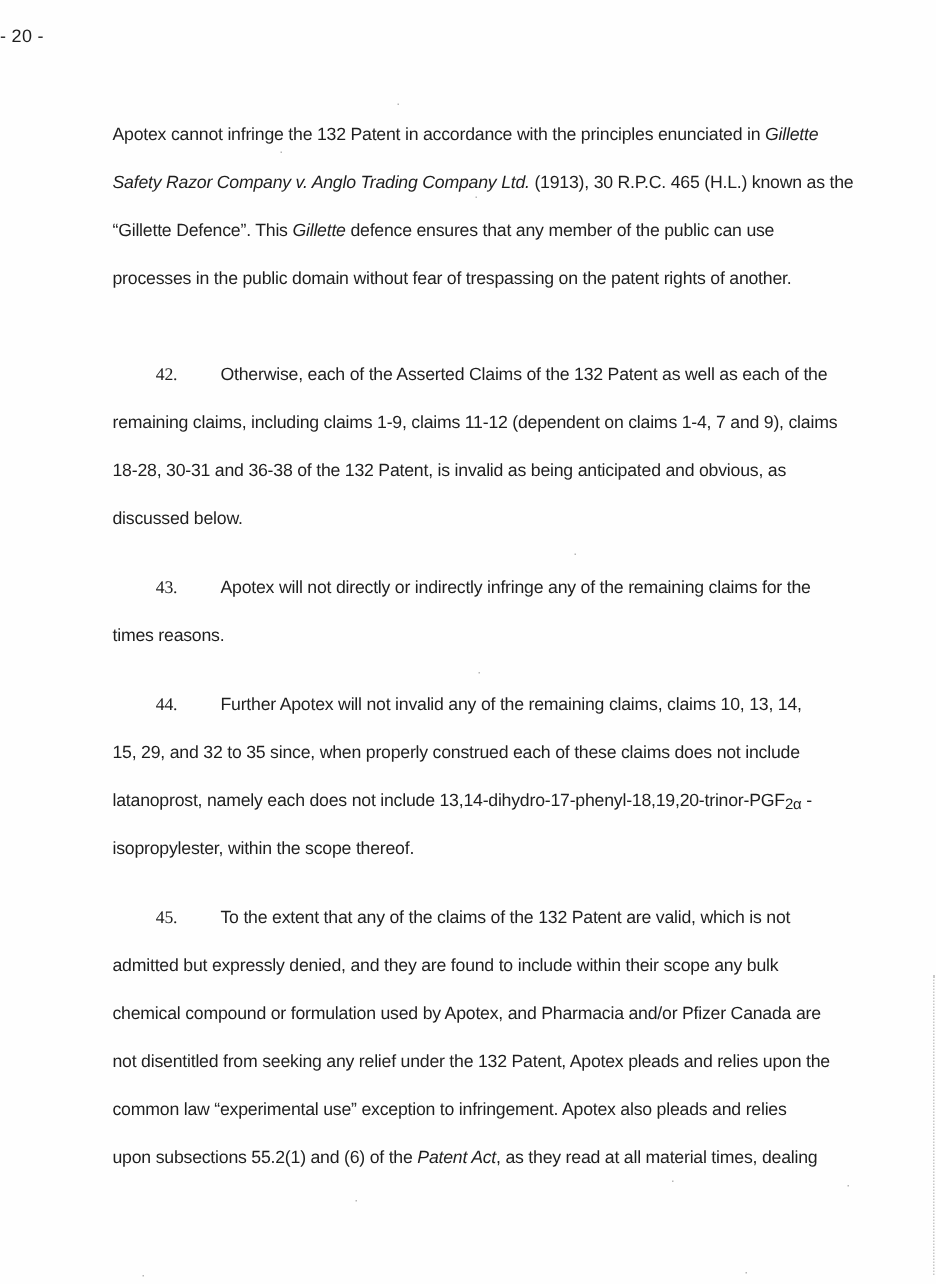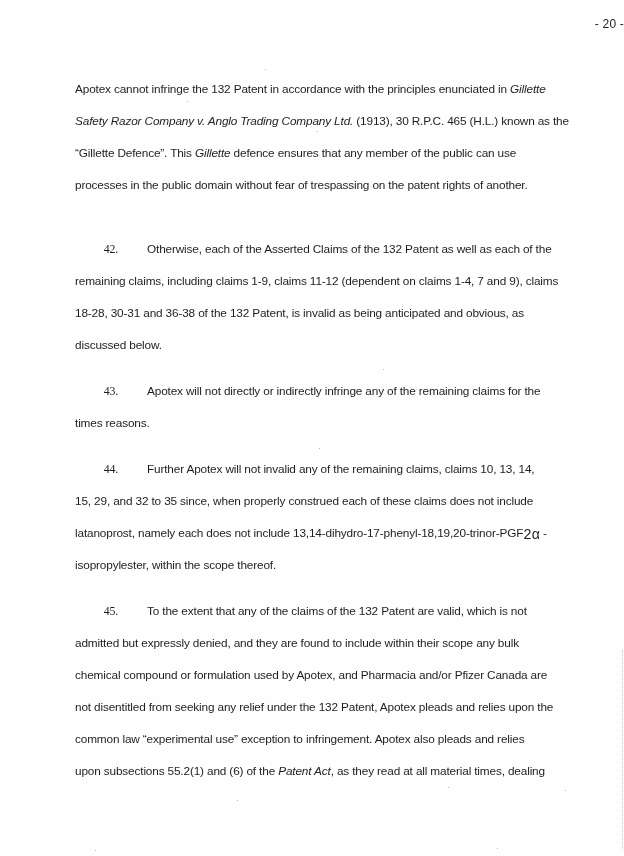--- a/index.html
+++ b/index.html
@@ -1,24 +1,24 @@
 <!DOCTYPE html>
 <html><head>
 <meta charset="utf-8">
 <style>
   html, body { margin:0; padding:0; background:#ffffff; }
   body { width:624px; height:856px; position:relative; overflow:hidden;
          font-family:"Liberation Sans", sans-serif; color:#1e1e1e; }
   .page { position:absolute; left:0; top:0; width:624px; height:856px; background:#fefefe; }
-  .page-number { position:absolute; top:17px; left:0; width:624px; text-align:right;
+  .page-number { position:absolute; top:17px; left:0; width:624px; text-align:left;
                  font-size:12px; letter-spacing:0.2px; }
   .line { position:absolute; left:75px; font-size:11.8px; white-space:nowrap; letter-spacing:-0.15px;text-align:center; }
   .line i { font-style:italic; }
   .num { display:inline-block; width:72px;font-family:Liberation Serif, serif; }
-  sub { font-size:14px; vertical-align:-2px;font-family:Liberation Mono, monospace; }
+  sub { font-size:10px; vertical-align:-2px; }
   .dotted-edge { position:absolute; right:1px; top:650px; height:200px; width:0;
                  border-left:1px dotted #c8c8c8; }
   .speck { position:absolute; width:1px; height:1px; background:#b5b5b5; }
 </style>
 </head>
 <body>
 
 <div class="page">
 
   <div class="page-number">- 20 -</div>

